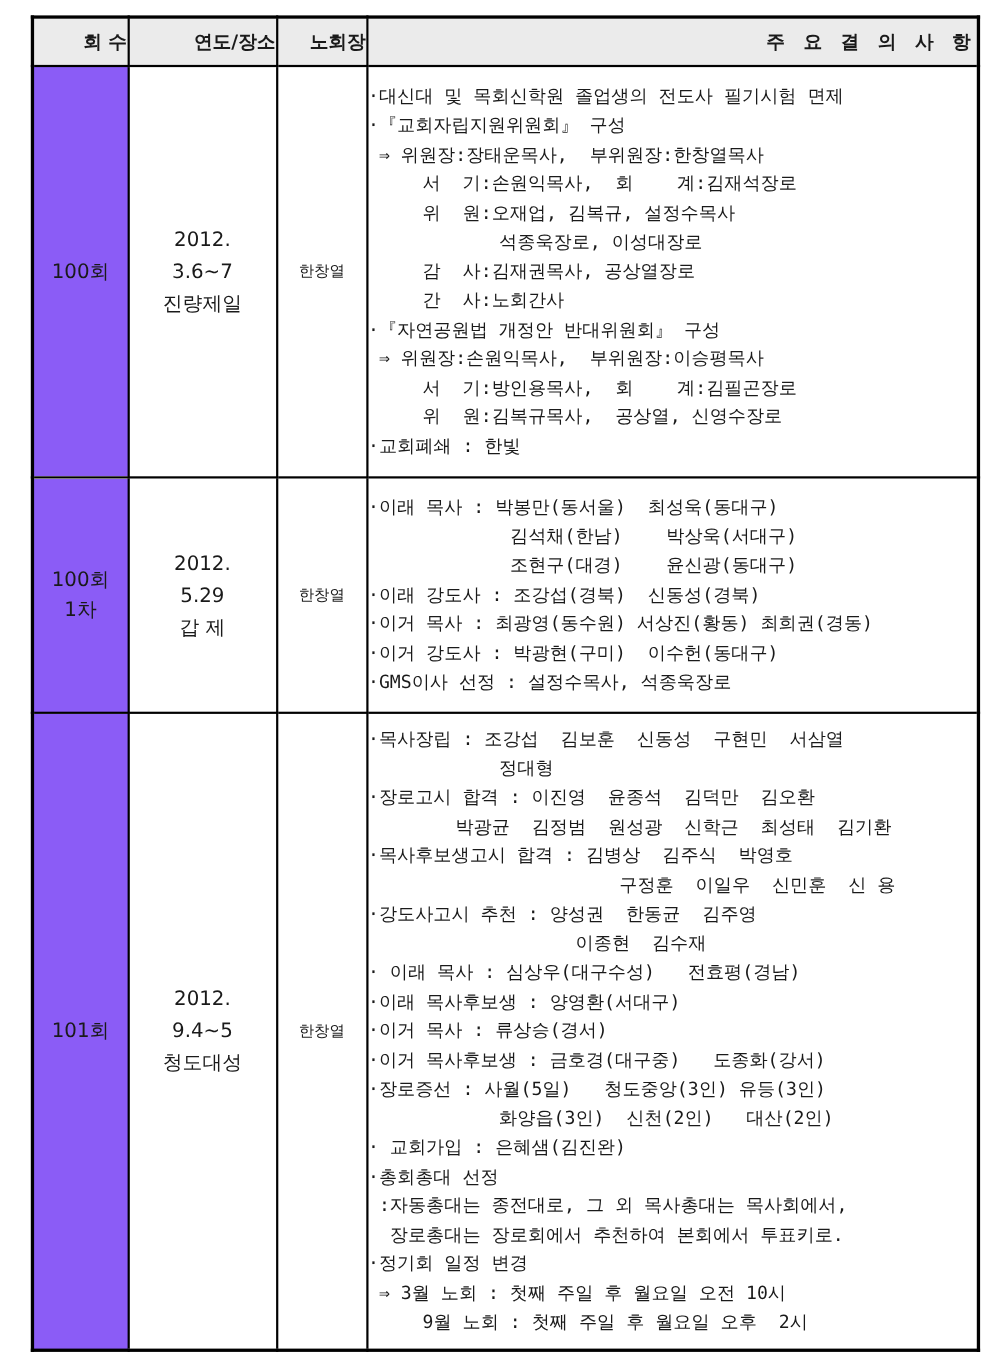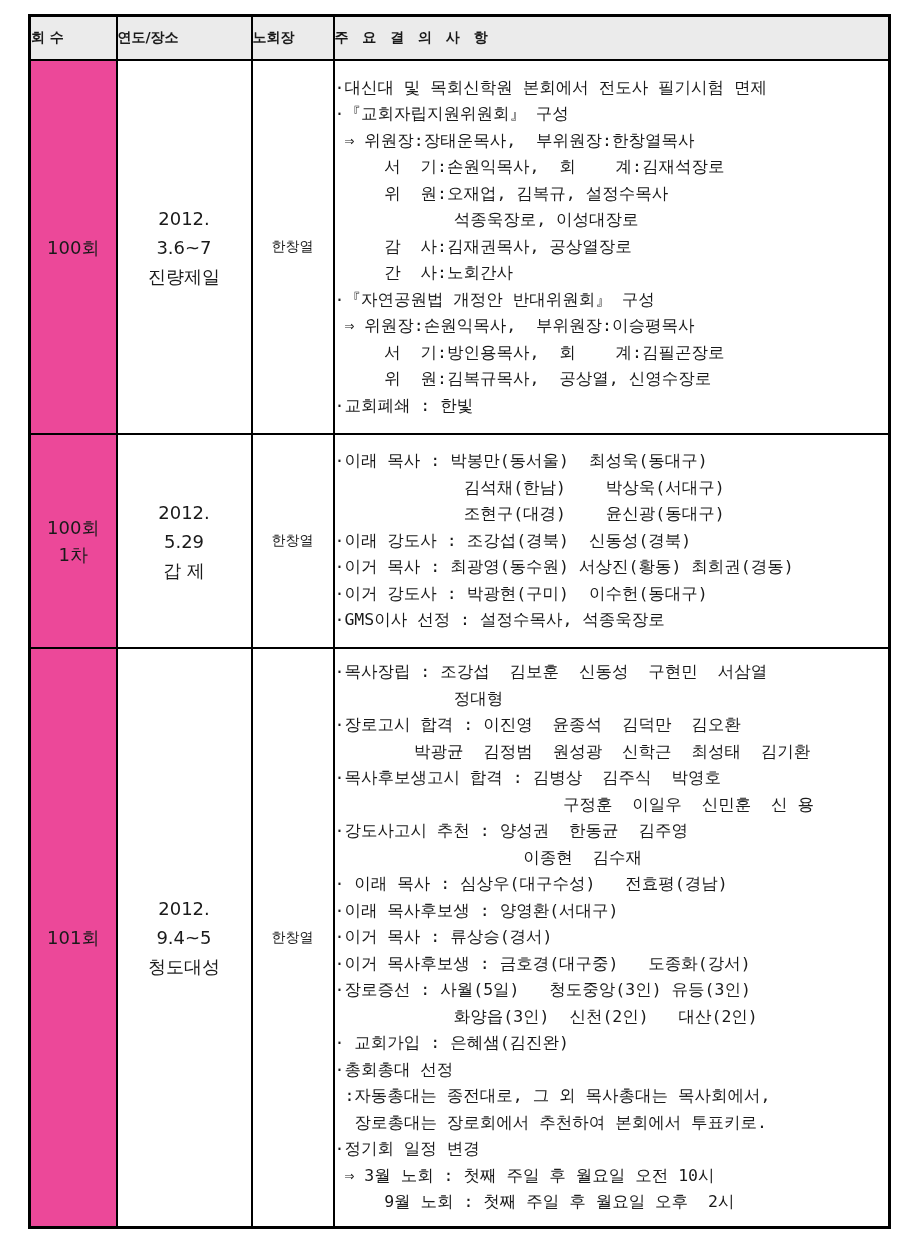--- a/index.html
+++ b/index.html
@@ -26,32 +26,32 @@
     border: 3px solid #000000;
   }
   table.minutes th,
   table.minutes td {
     border: 2px solid #000000;
     padding: 0;
     overflow: hidden;
   }
   th.hdr {
     background: #ebebeb;
-    font-size: 14px;
+    font-size: 17px;
     font-weight: bold;
     height: 42px;
-    text-align: left;
+    text-align: right;
     vertical-align: middle;
     white-space: pre;
   }
   th.hdr-wide {
     letter-spacing: 0.32em;
   }
   td.session {
-    background: #ec4899;
+    background: #8b5cf6;
     text-align: center;
     vertical-align: middle;
     font-size: 18px;
     line-height: 27px;
     white-space: pre-wrap;
   }
   td.dateplace {
     background: #ffffff;
     text-align: center;
     vertical-align: middle;
@@ -97,21 +97,21 @@
       <th class="hdr">연도/장소</th>
       <th class="hdr">노회장</th>
       <th class="hdr hdr-wide">주 요 결 의 사 항</th>
     </tr>
     <tr class="row-1">
       <td class="session">100회</td>
       <td class="dateplace">2012.
 3.6~7
 진량제일</td>
       <td class="moderator">한창열</td>
-      <td class="resolutions">·대신대 및 목회신학원 본회에서 전도사 필기시험 면제
+      <td class="resolutions">·대신대 및 목회신학원 졸업생의 전도사 필기시험 면제
 ·『교회자립지원위원회』 구성
  ⇒ 위원장:장태운목사,  부위원장:한창열목사
      서  기:손원익목사,  회    계:김재석장로
      위  원:오재업, 김복규, 설정수목사
             석종욱장로, 이성대장로
      감  사:김재권목사, 공상열장로
      간  사:노회간사
 ·『자연공원법 개정안 반대위원회』 구성
  ⇒ 위원장:손원익목사,  부위원장:이승평목사
      서  기:방인용목사,  회    계:김필곤장로

